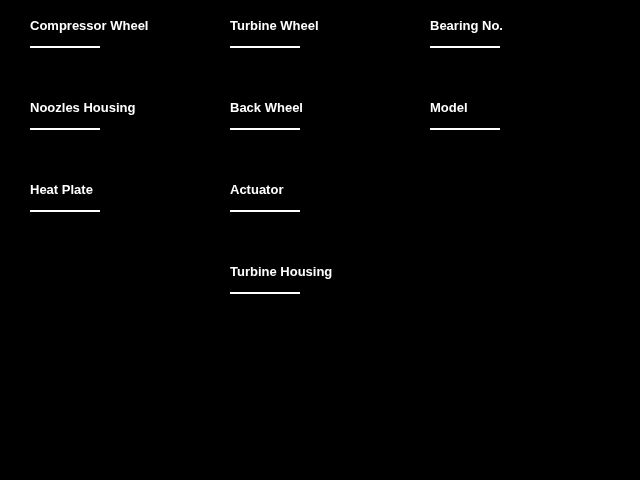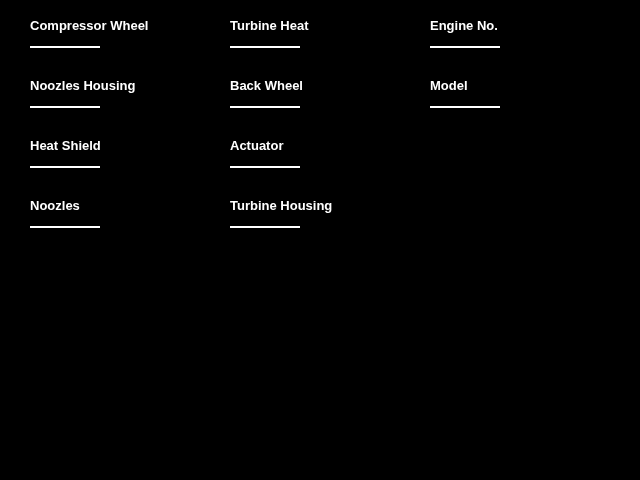--- a/index.html
+++ b/index.html
@@ -18,20 +18,21 @@
     position: absolute;
     left: 30px;
     top: 19px;
     display: flex;
     flex-direction: row;
   }
   .form-column {
     width: 200px;
     display: flex;
     flex-direction: column;
+    gap: 22px;
   }
   .field {
     height: 60px;
     position: relative;
   }
   .field-label {
     color: #ffffff;
     font-size: 13px;
     font-weight: bold;
     line-height: 13px;
@@ -67,34 +68,29 @@
       <div class="field-label">Compressor Wheel</div>
       <div class="field-value"></div>
       <div class="field-line"></div>
     </div>
     <div class="field">
       <div class="field-label">Noozles Housing</div>
       <div class="field-value"></div>
       <div class="field-line"></div>
     </div>
     <div class="field">
-      <div class="field-label">Heat Shield</div>
-      <div class="field-value"></div>
-      <div class="field-line"></div>
-    </div>
-    <div class="field">
-      <div class="field-label">Noozles</div>
+      <div class="field-label">Heat Plate</div>
       <div class="field-value"></div>
       <div class="field-line"></div>
     </div>
   </div>
 
   <div class="form-column">
     <div class="field">
-      <div class="field-label">Turbine Heat</div>
+      <div class="field-label">Turbine Wheel</div>
       <div class="field-value"></div>
       <div class="field-line"></div>
     </div>
     <div class="field">
       <div class="field-label">Back Wheel</div>
       <div class="field-value"></div>
       <div class="field-line"></div>
     </div>
     <div class="field">
       <div class="field-label">Actuator</div>
@@ -103,21 +99,21 @@
     </div>
     <div class="field">
       <div class="field-label">Turbine Housing</div>
       <div class="field-value"></div>
       <div class="field-line"></div>
     </div>
   </div>
 
   <div class="form-column">
     <div class="field">
-      <div class="field-label">Engine No.</div>
+      <div class="field-label">Bearing No.</div>
       <div class="field-value"></div>
       <div class="field-line"></div>
     </div>
     <div class="field">
       <div class="field-label">Model</div>
       <div class="field-value"></div>
       <div class="field-line"></div>
     </div>
   </div>
 

